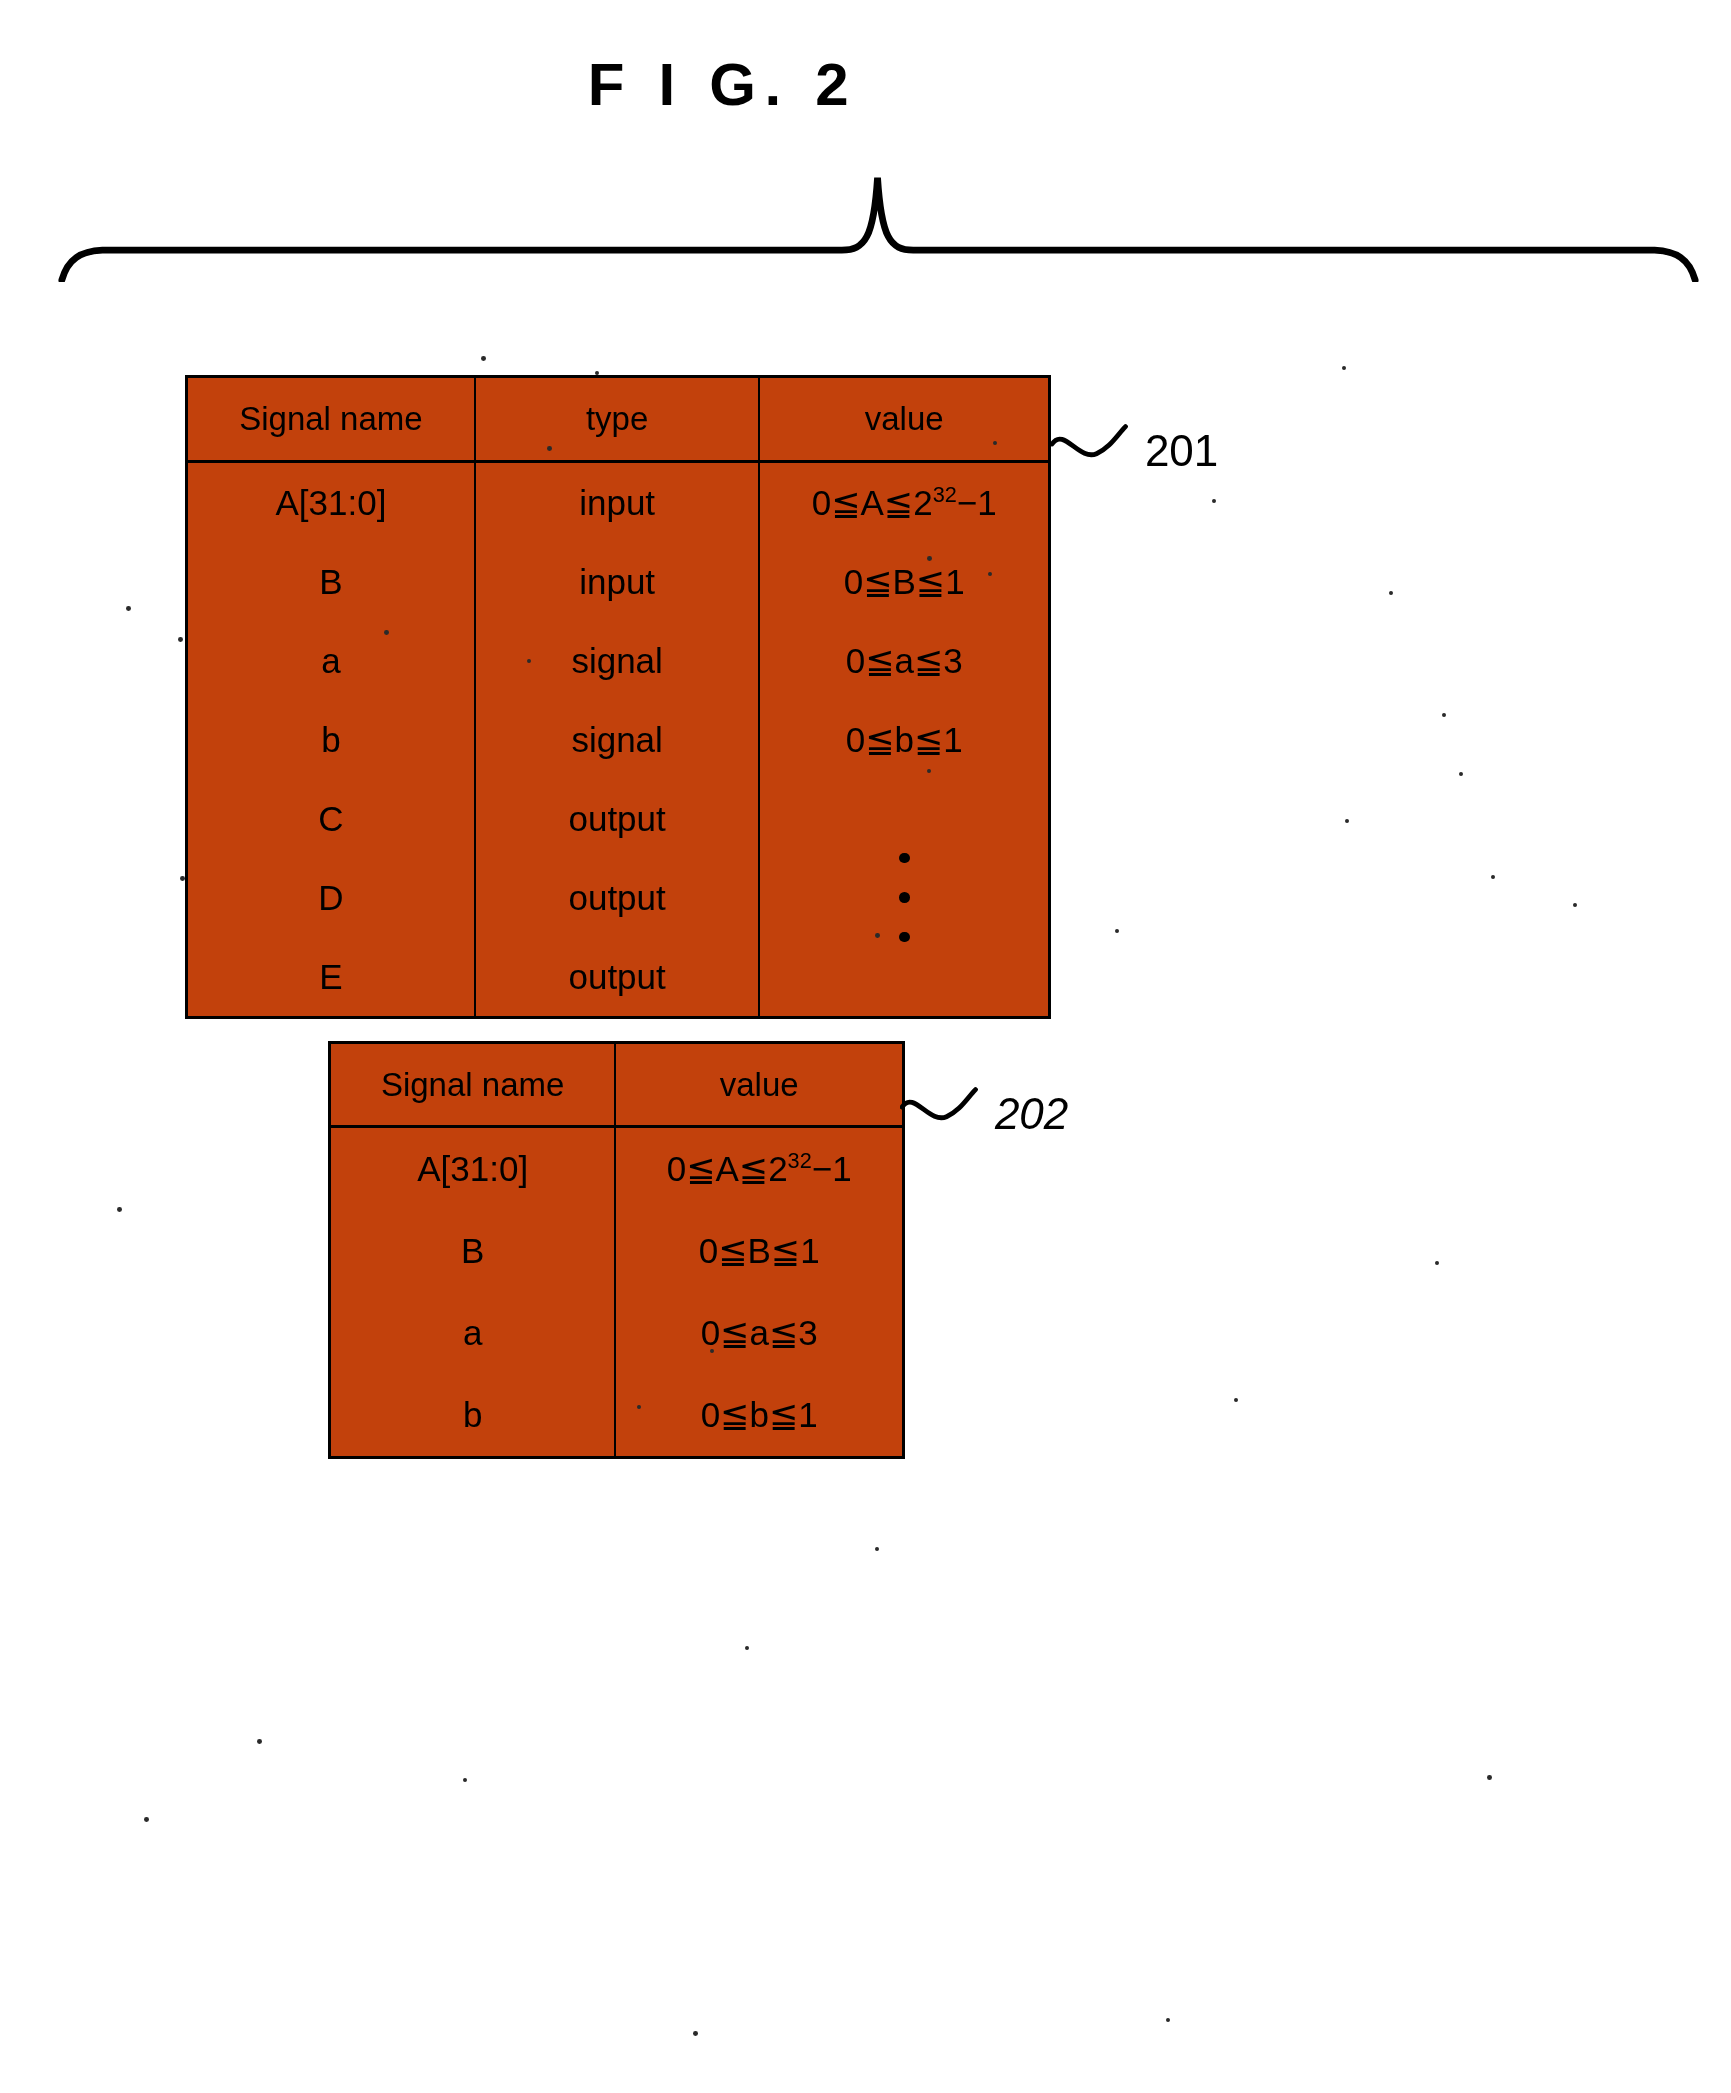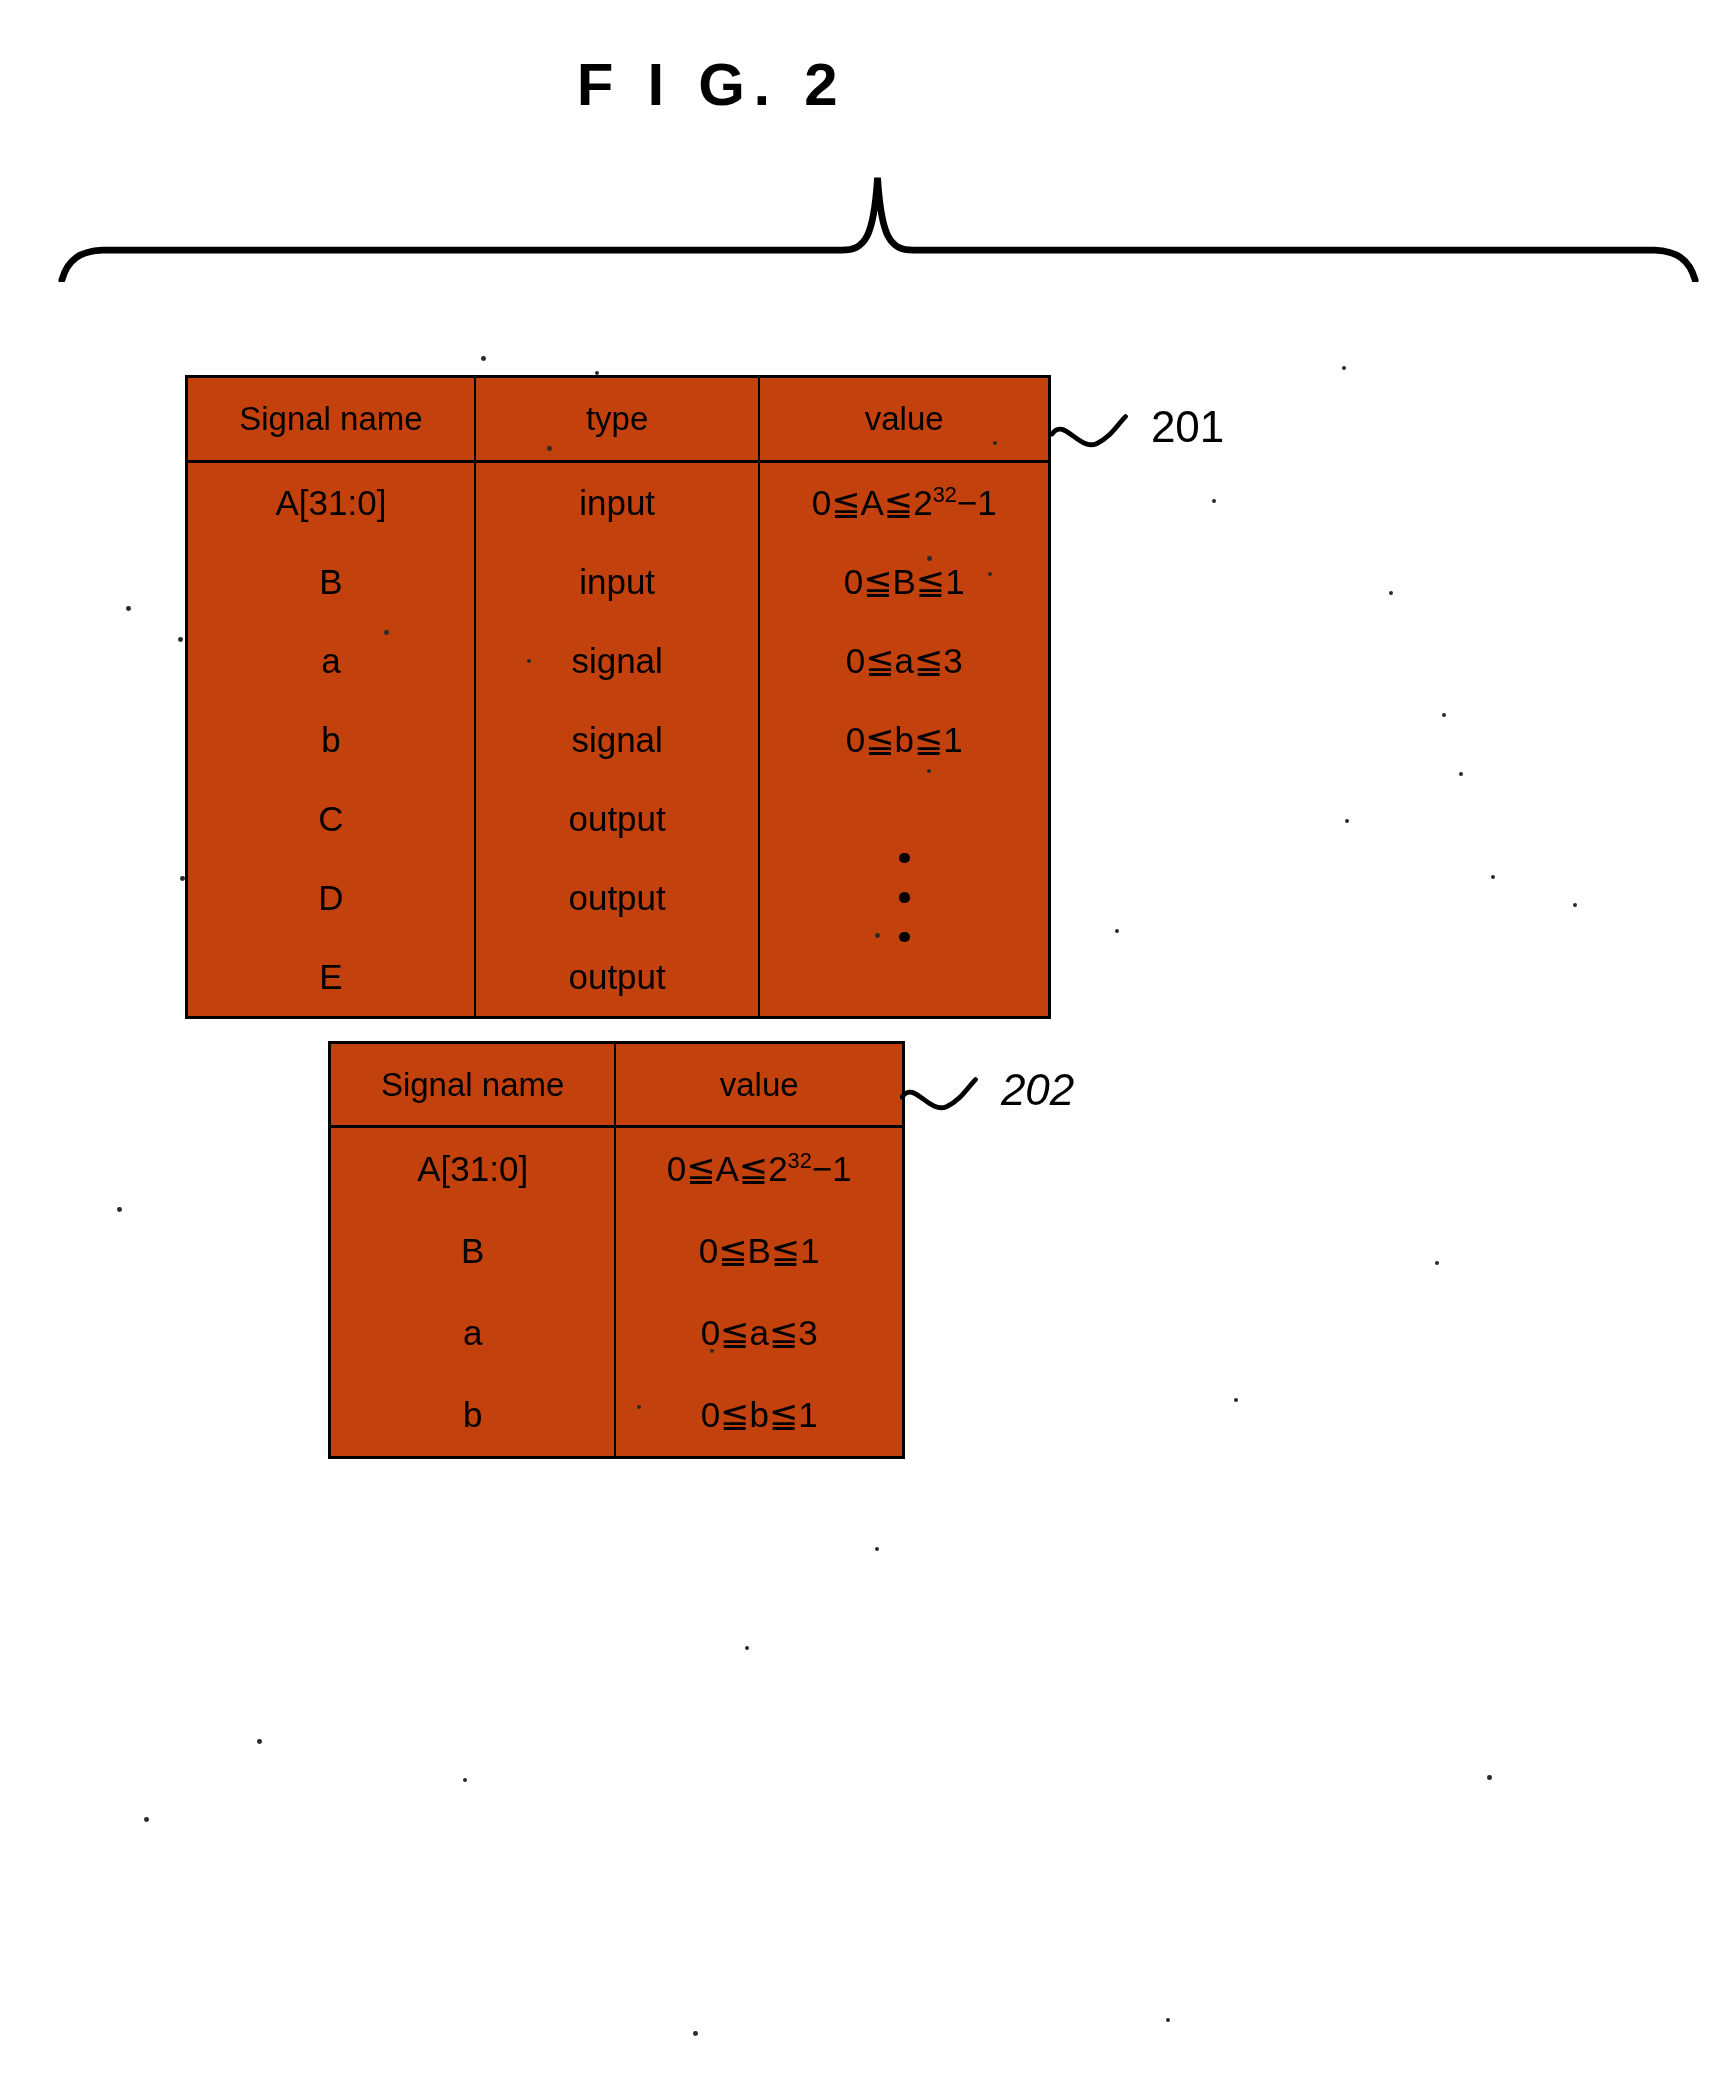--- a/index.html
+++ b/index.html
@@ -13,21 +13,21 @@
     position: relative;
     font-family: "Liberation Sans", sans-serif;
     color: #000000;
     overflow: hidden;
   }
 
   
   .fig-title {
     position: absolute;
     top: 50px;
-    left: 0;
+    left: 11px;
     width: 1423px;
     text-align: center;
     font-size: 60px;
     font-weight: bold;
     letter-spacing: 8.7px;
     font-family: "Liberation Sans", sans-serif;
   }
 
   
   .brace-wrap {
@@ -121,23 +121,22 @@
     height: 10.6px;
     border-radius: 50%;
     background: #000;
   }
   .cell-blank { }
 
   
   .ref {
     position: absolute;
     display: flex;
-    align-items: flex-start;
+    align-items: flex-end;
     height: 68px;
-    gap: 6px;
   }
   .ref .squig { display: block; }
   .ref .ref-num {
     font-size: 44px;
     font-family: "Liberation Sans", sans-serif;
     margin-left: 1.9px;
     line-height: 1;
   }
   #ref-201 { left: 1050px; top: 405px; }
   #ref-202 { left: 900px; top: 1068px; font-style: italic; }

